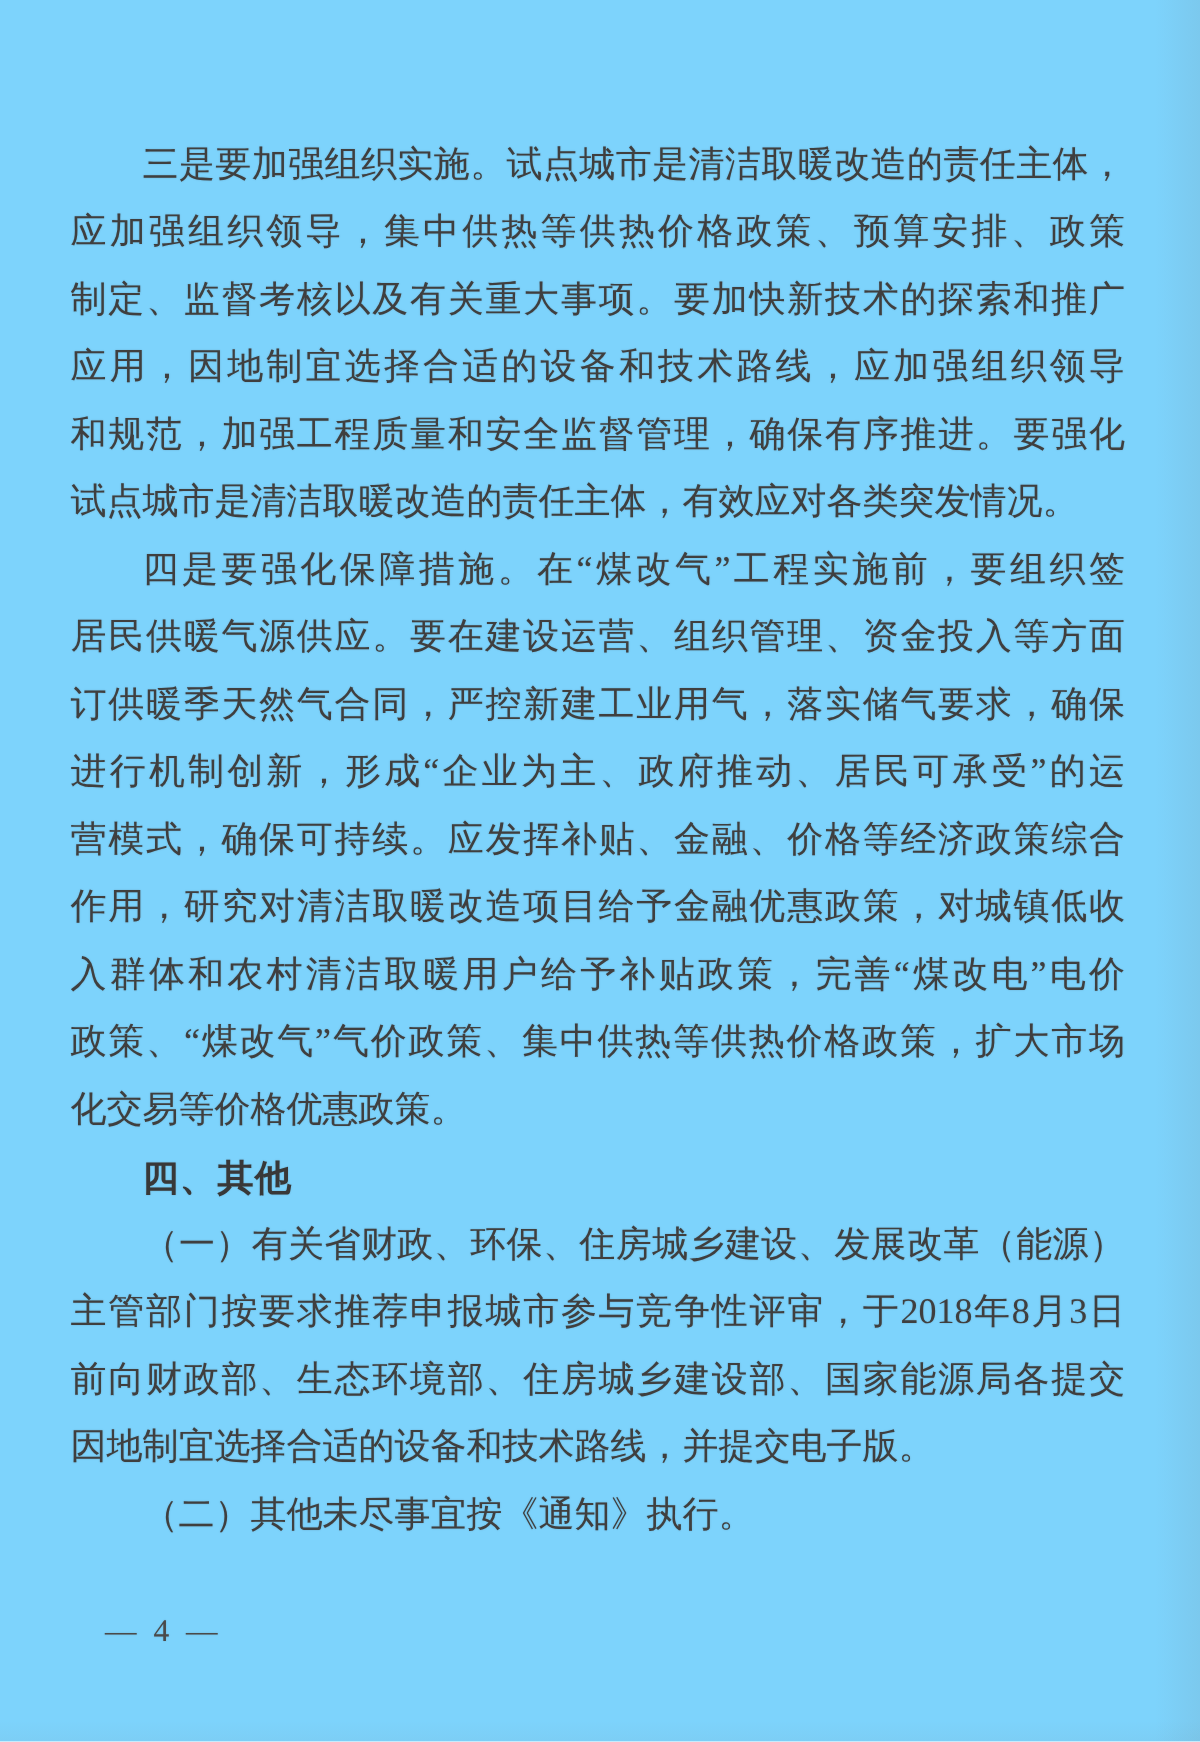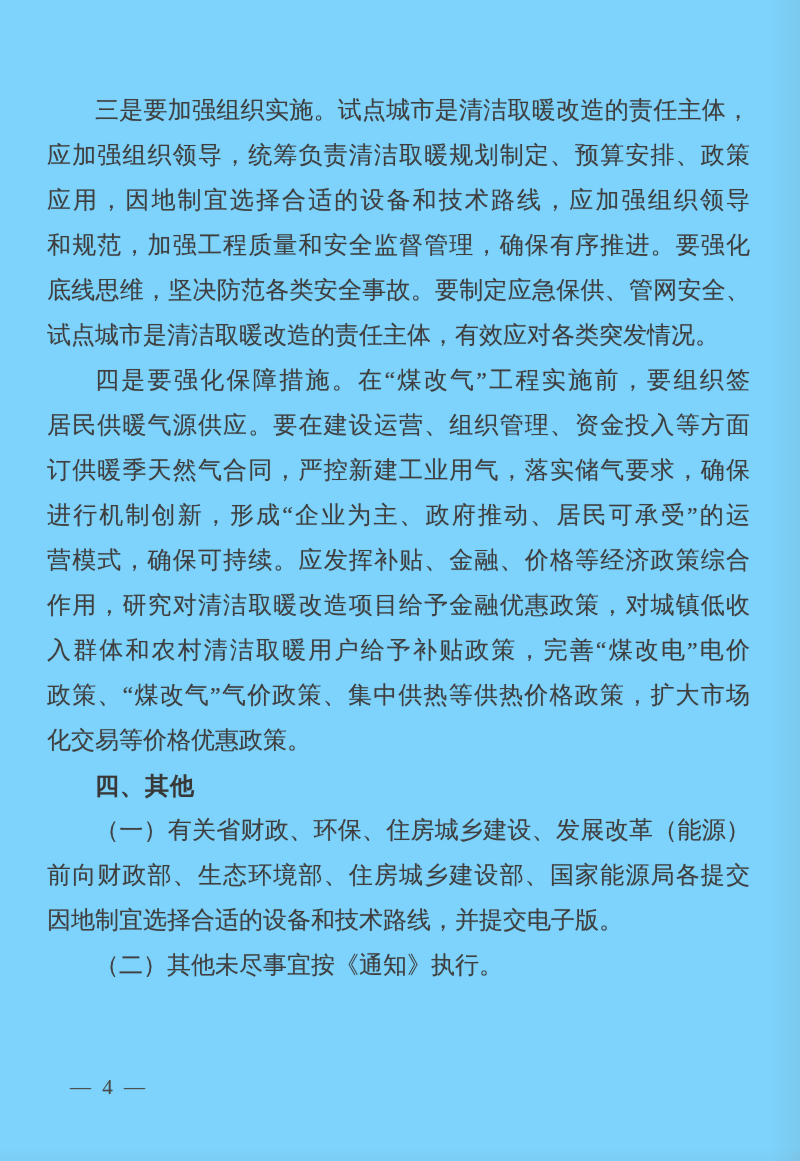--- a/index.html
+++ b/index.html
@@ -74,36 +74,37 @@
     letter-spacing: 3px;
     text-shadow: 0 0 1px rgba(70,70,70,0.3);
   }
 </style>
 </head>
 <body>
 
 <div class="page">
   <div class="content">
       <div class="line indent">三是要加强组织实施。试点城市是清洁取暖改造的责任主体，</div>
-      <div class="line">应加强组织领导，统筹负责清洁取暖规划制定、预算安排、政策</div>
+      <div class="line">应加强组织领导，集中供热等供热价格政策、预算安排、政策</div>
+      <div class="line">制定、监督考核以及有关重大事项。要加快新技术的探索和推广</div>
       <div class="line">应用，因地制宜选择合适的设备和技术路线，应加强组织领导</div>
       <div class="line">和规范，加强工程质量和安全监督管理，确保有序推进。要强化</div>
-      <div class="line">底线思维，坚决防范各类安全事故。要制定应急保供、管网安全、</div>
       <div class="line last">试点城市是清洁取暖改造的责任主体，有效应对各类突发情况。</div>
       <div class="line indent">四是要强化保障措施。在“煤改气”工程实施前，要组织签</div>
       <div class="line">居民供暖气源供应。要在建设运营、组织管理、资金投入等方面</div>
       <div class="line">订供暖季天然气合同，严控新建工业用气，落实储气要求，确保</div>
       <div class="line">进行机制创新，形成“企业为主、政府推动、居民可承受”的运</div>
       <div class="line">营模式，确保可持续。应发挥补贴、金融、价格等经济政策综合</div>
       <div class="line">作用，研究对清洁取暖改造项目给予金融优惠政策，对城镇低收</div>
       <div class="line">入群体和农村清洁取暖用户给予补贴政策，完善“煤改电”电价</div>
       <div class="line">政策、“煤改气”气价政策、集中供热等供热价格政策，扩大市场</div>
       <div class="line last">化交易等价格优惠政策。</div>
       <div class="line indent last heading">四、其他</div>
       <div class="line indent">（一）有关省财政、环保、住房城乡建设、发展改革（能源）</div>
+      <div class="line">主管部门按要求推荐申报城市参与竞争性评审，于2018年8月3日</div>
       <div class="line">前向财政部、生态环境部、住房城乡建设部、国家能源局各提交</div>
       <div class="line last">因地制宜选择合适的设备和技术路线，并提交电子版。</div>
       <div class="line indent last">（二）其他未尽事宜按《通知》执行。</div>
     </div>
   <div class="page-number">— 4 —</div>
   <div class="scan-edge-right"></div>
   <div class="scan-edge-bottom"></div>
 </div>
 
 </body></html>

